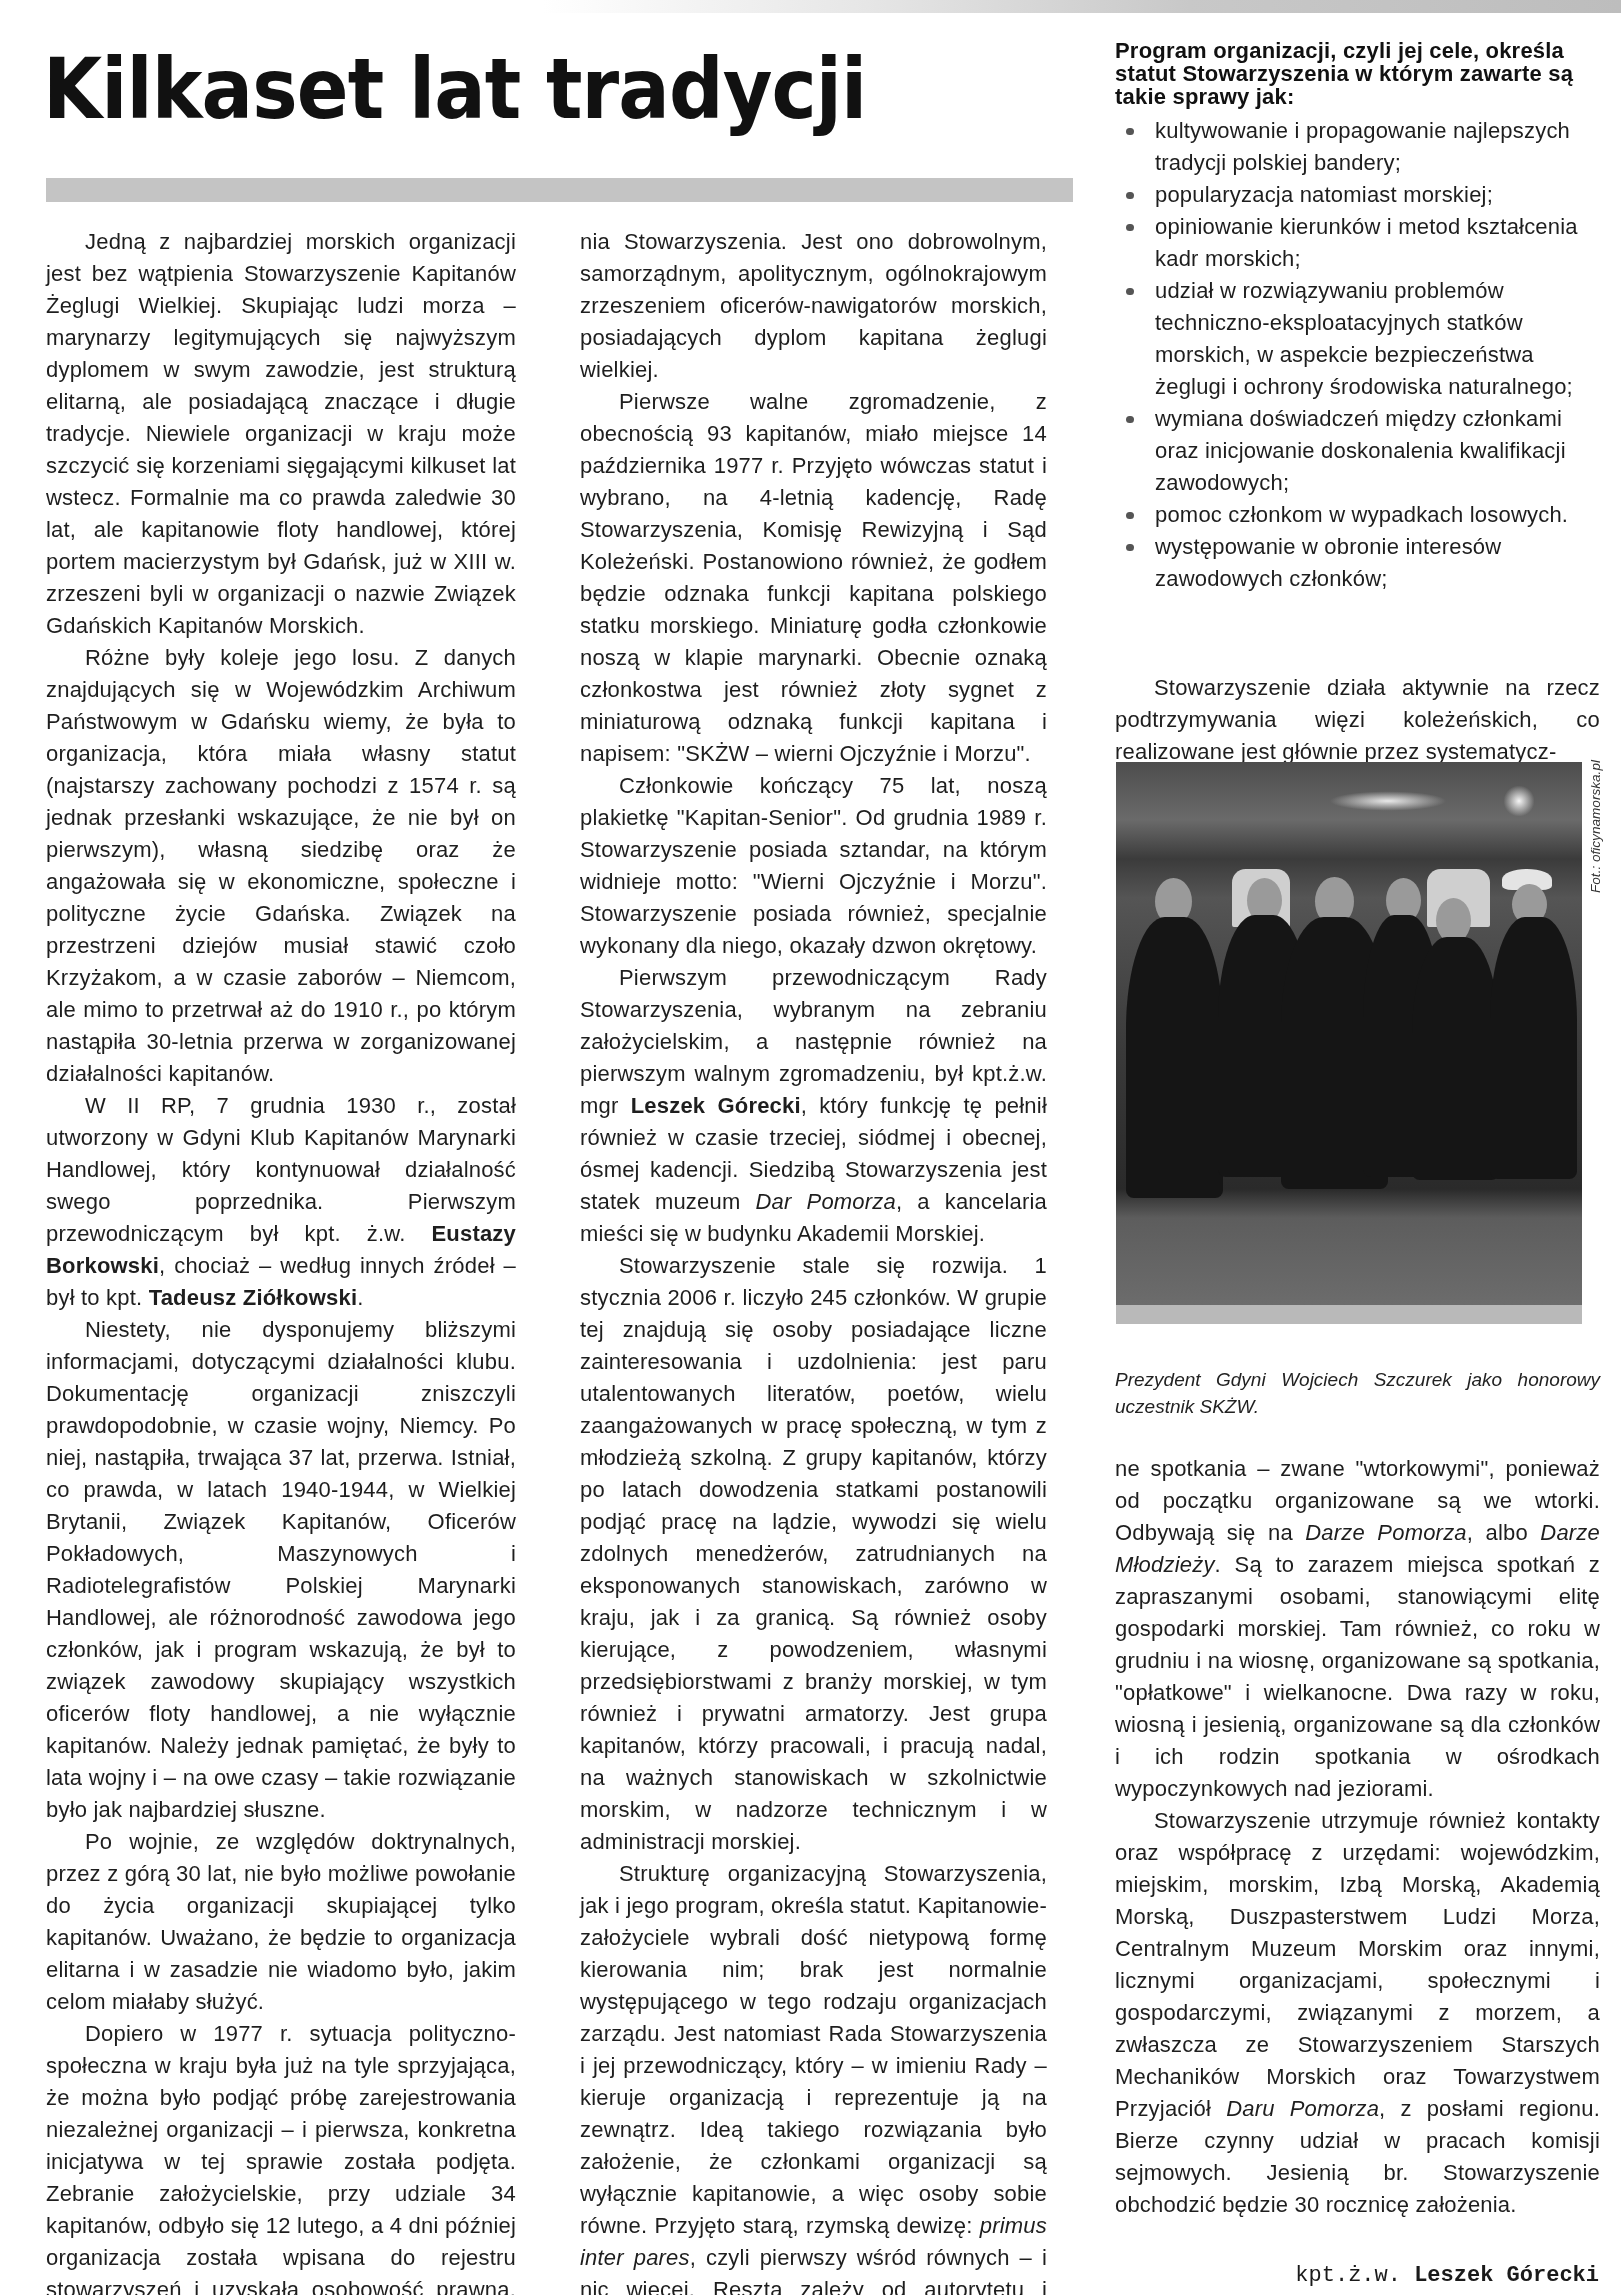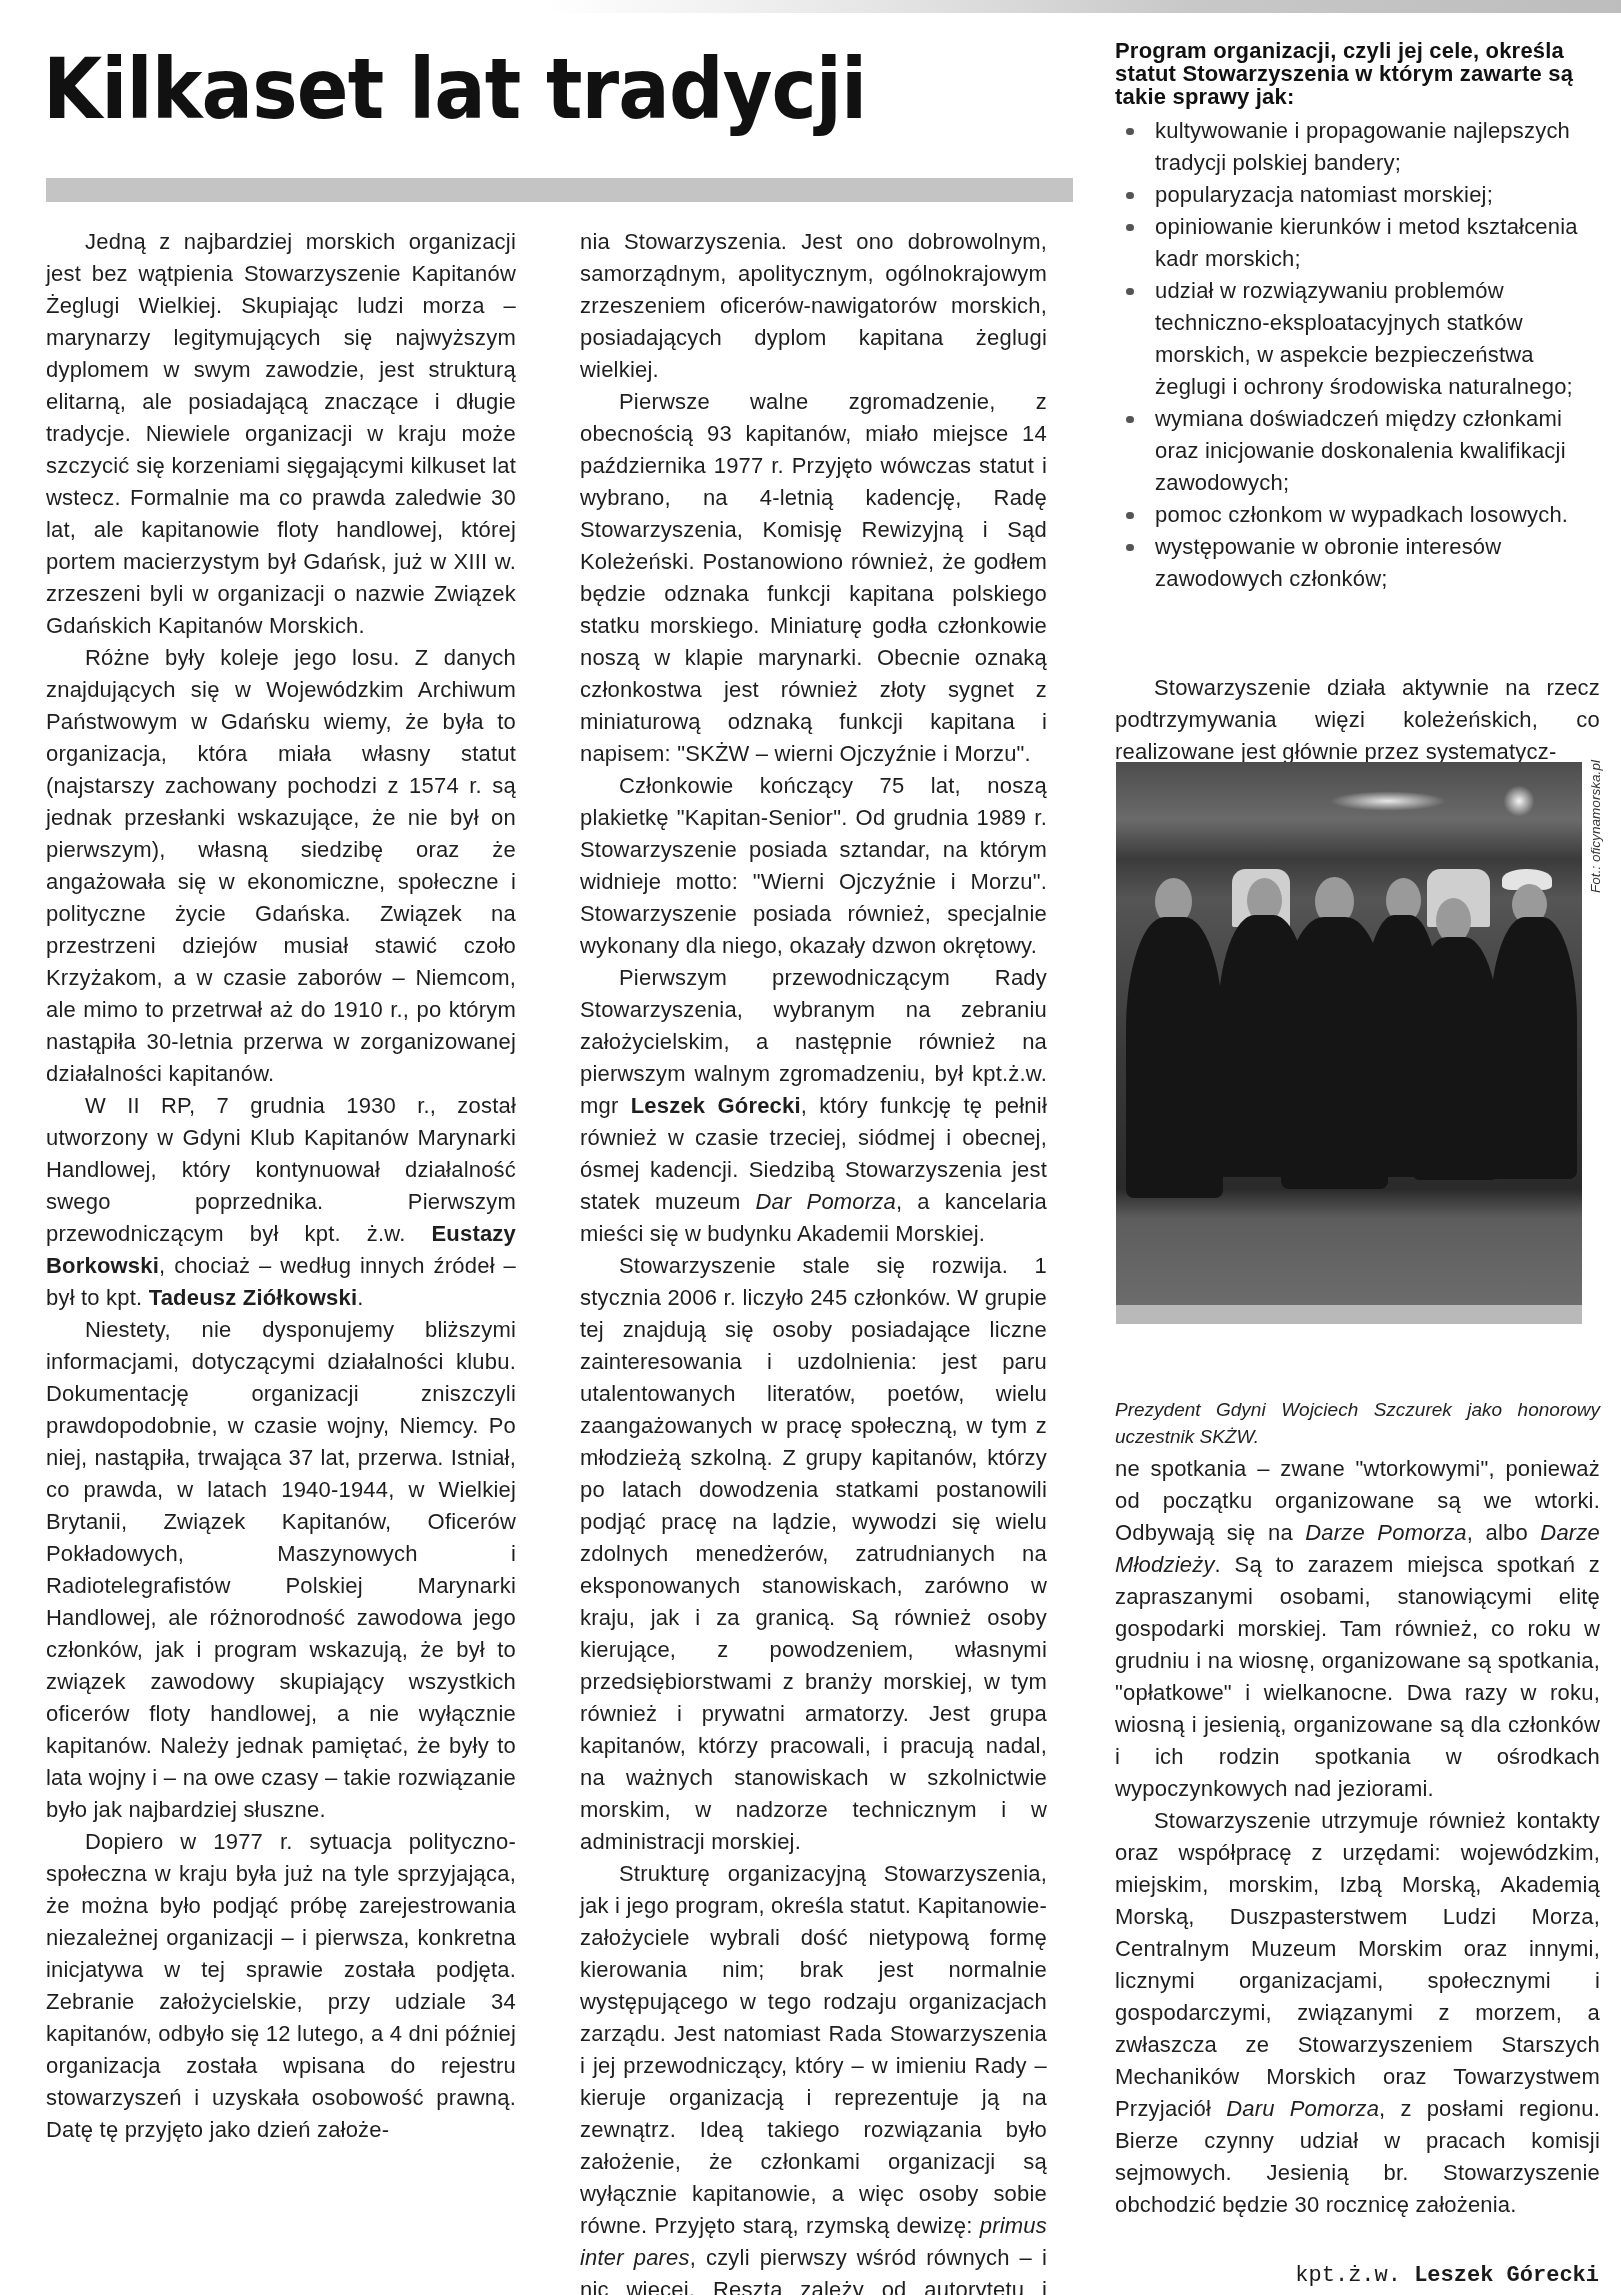--- a/index.html
+++ b/index.html
@@ -33,40 +33,41 @@
              linear-gradient(to bottom, #4d4d4d 0px, #6a6a6a 58px, #3b3b3b 97px, #555 136px, #3a3a3a 291px, #2a2a2a 427px, #5d5d5d 456px, #6c6c6c 543px);
            overflow:hidden; }
   .photo .win { position:absolute; background:#cfcfcf; border-radius:13.6px 13.6px 1.9px 1.9px; }
   .photo .person { position:absolute; background:#151515; border-radius:40% 40% 7.8px 7.8px; }
   .photo .head { position:absolute; background:#9a9a9a; border-radius:50%; }
   .photo .cap { position:absolute; background:#e4e4e4; border-radius:50% 50% 20% 20%; }
   .photo-strip { position:absolute; left:1116px; top:1305px; width:466px; height:19.4px; background:#b9b9b9; }
   .credit { position:absolute; left:1588px; top:767px; width:19.4px; height:126px;
             font-size:13.6px; font-style:italic; color:#333; writing-mode:vertical-rl; transform:rotate(180deg);
             white-space:nowrap; }
-  .caption { position:absolute; left:1115px; top:1396px; width:485px; font-size:19px; line-height:27px;
+  .caption { position:absolute; left:1115px; top:1366px; width:485px; font-size:19px; line-height:27px;
              font-style:italic; text-align:justify; color:#222; }
   .col3c { left:1115px; top:1453px; width:485px; }
   .sig { position:absolute; left:1115px; top:2261px; width:484px; text-align:right; font-size:22px; line-height:29px;font-family:Liberation Mono, monospace; }
   b { font-weight:bold; }
   i { font-style:italic; }
 </style>
 </head>
 <body>
 
 <div class="topbar"></div>
 
 <h1 class="title">Kilkaset lat tradycji</h1>
 <div class="titlebar"></div>
 
 <div class="col col1">
   <p class="ind">Jedną z najbardziej morskich organizacji jest bez wątpienia Stowarzyszenie Kapitanów Żeglugi Wielkiej. Skupiając ludzi morza – marynarzy legitymujących się najwyższym dyplomem w swym zawodzie, jest strukturą elitarną, ale posiadającą znaczące i długie tradycje. Niewiele organizacji w kraju może szczycić się korzeniami sięgającymi kilkuset lat wstecz. Formalnie ma co prawda zaledwie 30 lat, ale kapitanowie floty handlowej, której portem macierzystym był Gdańsk, już w XIII w. zrzeszeni byli w organizacji o nazwie Związek Gdańskich Kapitanów Morskich.</p>
   <p class="ind">Różne były koleje jego losu. Z danych znajdujących się w Wojewódzkim Archiwum Państwowym w Gdańsku wiemy, że była to organizacja, która miała własny statut (najstarszy zachowany pochodzi z 1574 r. są jednak przesłanki wskazujące, że nie był on pierwszym), własną siedzibę oraz że angażowała się w ekonomiczne, społeczne i polityczne życie Gdańska. Związek na przestrzeni dziejów musiał stawić czoło Krzyżakom, a w czasie zaborów – Niemcom, ale mimo to przetrwał aż do 1910 r., po którym nastąpiła 30-letnia przerwa w zorganizowanej działalności kapitanów.</p>
   <p class="ind"><span>W II RP, 7 grudnia 1930 r., został utworzony w Gdyni Klub Kapitanów Marynarki Handlowej, który kontynuował działalność swego poprzednika. Pierwszym przewodniczącym był kpt. ż.w. </span><b>Eustazy Borkowski</b><span>, chociaż – według innych źródeł – był to kpt. </span><b>Tadeusz Ziółkowski</b><span>.</span></p>
   <p class="ind">Niestety, nie dysponujemy bliższymi informacjami, dotyczącymi działalności klubu. Dokumentację organizacji zniszczyli prawdopodobnie, w czasie wojny, Niemcy. Po niej, nastąpiła, trwająca 37 lat, przerwa. Istniał, co prawda, w latach 1940-1944, w Wielkiej Brytanii, Związek Kapitanów, Oficerów Pokładowych, Maszynowych i Radiotelegrafistów Polskiej Marynarki Handlowej, ale różnorodność zawodowa jego członków, jak i program wskazują, że był to związek zawodowy skupiający wszystkich oficerów floty handlowej, a nie wyłącznie kapitanów. Należy jednak pamiętać, że były to lata wojny i – na owe czasy – takie rozwiązanie było jak najbardziej słuszne.</p>
+  <p class="ind">Po wojnie, ze względów doktrynalnych, przez z górą 30 lat, nie było możliwe powołanie do życia organizacji skupiającej tylko kapitanów. Uważano, że będzie to organizacja elitarna i w zasadzie nie wiadomo było, jakim celom miałaby służyć.</p>
   <p class="ind">Dopiero w 1977 r. sytuacja polityczno-społeczna w kraju była już na tyle sprzyjająca, że można było podjąć próbę zarejestrowania niezależnej organizacji – i pierwsza, konkretna inicjatywa w tej sprawie została podjęta. Zebranie założycielskie, przy udziale 34 kapitanów, odbyło się 12 lutego, a 4 dni później organizacja została wpisana do rejestru stowarzyszeń i uzyskała osobowość prawną. Datę tę przyjęto jako dzień założe-</p>
 </div>
 
 <div class="col col2">
   <p>nia Stowarzyszenia. Jest ono dobrowolnym, samorządnym, apolitycznym, ogólnokrajowym zrzeszeniem oficerów-nawigatorów morskich, posiadających dyplom kapitana żeglugi wielkiej.</p>
   <p class="ind">Pierwsze walne zgromadzenie, z obecnością 93 kapitanów, miało miejsce 14 października 1977 r. Przyjęto wówczas statut i wybrano, na 4-letnią kadencję, Radę Stowarzyszenia, Komisję Rewizyjną i Sąd Koleżeński. Postanowiono również, że godłem będzie odznaka funkcji kapitana polskiego statku morskiego. Miniaturę godła członkowie noszą w klapie marynarki. Obecnie oznaką członkostwa jest również złoty sygnet z miniaturową odznaką funkcji kapitana i napisem: "SKŻW – wierni Ojczyźnie i Morzu".</p>
   <p class="ind">Członkowie kończący 75 lat, noszą plakietkę "Kapitan-Senior". Od grudnia 1989 r. Stowarzyszenie posiada sztandar, na którym widnieje motto: "Wierni Ojczyźnie i Morzu". Stowarzyszenie posiada również, specjalnie wykonany dla niego, okazały dzwon okrętowy.</p>
   <p class="ind"><span>Pierwszym przewodniczącym Rady Stowarzyszenia, wybranym na zebraniu założycielskim, a następnie również na pierwszym walnym zgromadzeniu, był kpt.ż.w. mgr </span><b>Leszek Górecki</b><span>, który funkcję tę pełnił również w czasie trzeciej, siódmej i obecnej, ósmej kadencji. Siedzibą Stowarzyszenia jest statek muzeum </span><i>Dar Pomorza</i><span>, a kancelaria mieści się w budynku Akademii Morskiej.</span></p>
   <p class="ind">Stowarzyszenie stale się rozwija. 1 stycznia 2006 r. liczyło 245 członków. W grupie tej znajdują się osoby posiadające liczne zainteresowania i uzdolnienia: jest paru utalentowanych literatów, poetów, wielu zaangażowanych w pracę społeczną, w tym z młodzieżą szkolną. Z grupy kapitanów, którzy po latach dowodzenia statkami postanowili podjąć pracę na lądzie, wywodzi się wielu zdolnych menedżerów, zatrudnianych na eksponowanych stanowiskach, zarówno w kraju, jak i za granicą. Są również osoby kierujące, z powodzeniem, własnymi przedsiębiorstwami z branży morskiej, w tym również i prywatni armatorzy. Jest grupa kapitanów, którzy pracowali, i pracują nadal, na ważnych stanowiskach w szkolnictwie morskim, w nadzorze technicznym i w administracji morskiej.</p>
   <p class="ind"><span>Strukturę organizacyjną Stowarzyszenia, jak i jego program, określa statut. Kapitanowie-założyciele wybrali dość nietypową formę kierowania nim; brak jest normalnie występującego w tego rodzaju organizacjach zarządu. Jest natomiast Rada Stowarzyszenia i jej przewodniczący, który – w imieniu Rady – kieruje organizacją i reprezentuje ją na zewnątrz. Ideą takiego rozwiązania było założenie, że członkami organizacji są wyłącznie kapitanowie, a więc osoby sobie równe. Przyjęto starą, rzymską dewizę: </span><i>primus inter pares</i><span>, czyli pierwszy wśród równych – i nic więcej. Reszta zależy od autorytetu i umiejętności kierowania szczególnym zespołem, składającym się z samych kapitanów.</span></p>

